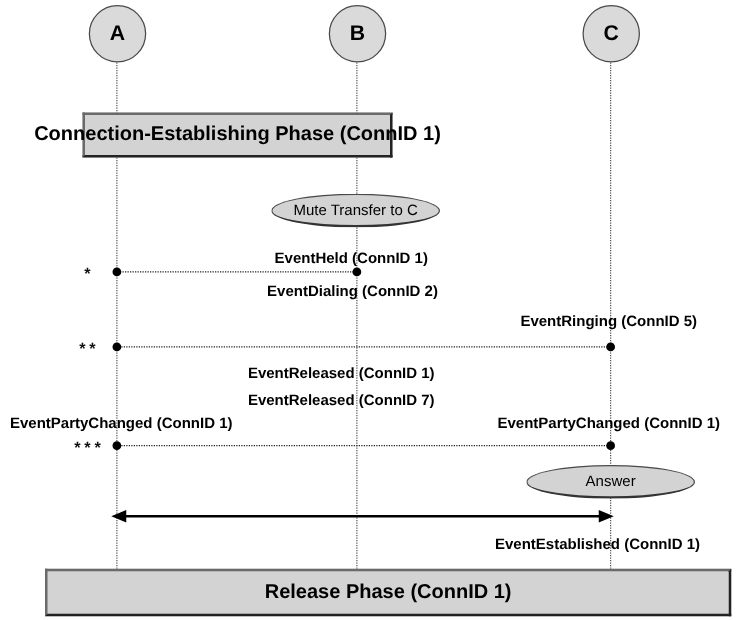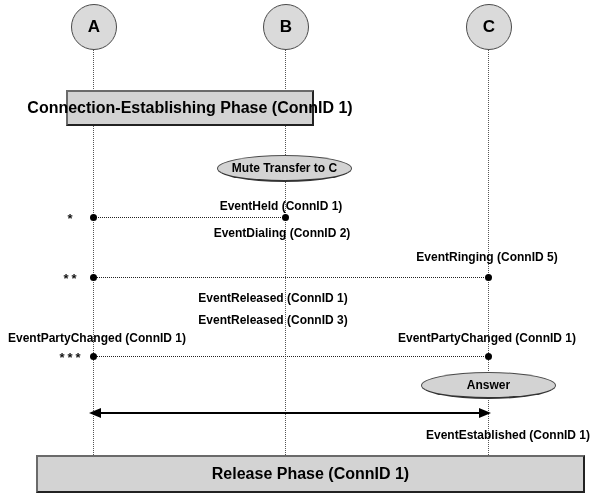--- a/index.html
+++ b/index.html
@@ -34,21 +34,21 @@
     box-sizing: border-box;
     z-index: 3;
   }
   .action-ellipse {
     position: absolute;
     background: #d3d3d3;
     border: 1px solid #4a4a4a;
     border-bottom: 2px solid #333;
     border-radius: 50%;
     display: flex; align-items: center; justify-content: center;
-    font-weight: bold; font-size: 12px; color: #000;
+    font-weight: normal; font-size: 12px; color: #000;
     white-space: nowrap;
     box-sizing: border-box;
     z-index: 3;
   }
   .msg-line {
     position: absolute; height: 0;
     border-top: 1px dotted #222;
     z-index: 2;
   }
   .dot {
@@ -101,37 +101,37 @@
 
   <div class="label" style="left:182px; top:227px; width:200px;">EventDialing (ConnID 2)</div>
 
   <div class="label" style="left:387px; top:251px; width:200px;">EventRinging (ConnID 5)</div>
   <div class="marker" style="left:44px; top:271px; width:55px;">**</div>
   <div class="msg-line" style="left:93px; top:277px; width:395px;"></div>
   <div class="dot" style="left:90px; top:274px;"></div>
   <div class="dot" style="left:485px; top:274px;"></div>
 
   <div class="label" style="left:173px; top:292px; width:200px;">EventReleased (ConnID 1)</div>
-  <div class="label" style="left:173px; top:314px; width:200px;">EventReleased (ConnID 3)</div>
+  <div class="label" style="left:173px; top:314px; width:200px;">EventReleased (ConnID 7)</div>
 
   <div class="label" style="left:8px; top:332px; width:178px;">EventPartyChanged (ConnID 1)</div>
   <div class="label" style="left:398px; top:332px; width:176px;">EventPartyChanged (ConnID 1)</div>
 
   <div class="marker" style="left:44px; top:350px; width:55px;">***</div>
   <div class="msg-line" style="left:93px; top:356px; width:395px;"></div>
   <div class="dot" style="left:90px; top:353px;"></div>
   <div class="dot" style="left:485px; top:353px;"></div>
 
   <div class="action-ellipse" style="left:421px; top:372px; width:135px; height:27px;">Answer</div>
 
   <div class="arrow-wrap" style="left:84px; top:404px; width:412px; height:18px;">
     <svg width="412" height="18" viewBox="0 0 412 18">
       <line x1="13" y1="9" x2="399" y2="9" stroke="#000" stroke-width="2"></line>
       <polygon points="5,9 17,4 17,14" fill="#000"></polygon>
       <polygon points="407,9 395,4 395,14" fill="#000"></polygon>
     </svg>
   </div>
 
-  <div class="label" style="left:410px; top:429px; width:180px;text-align:right;">EventEstablished (ConnID 1)</div>
+  <div class="label" style="left:388px; top:429px; width:180px;">EventEstablished (ConnID 1)</div>
 
   <div class="phase-box" style="left:36px; top:455px; width:549px; height:38px;">Release Phase (ConnID 1)</div>
 
 </div>
 
 </body></html>

